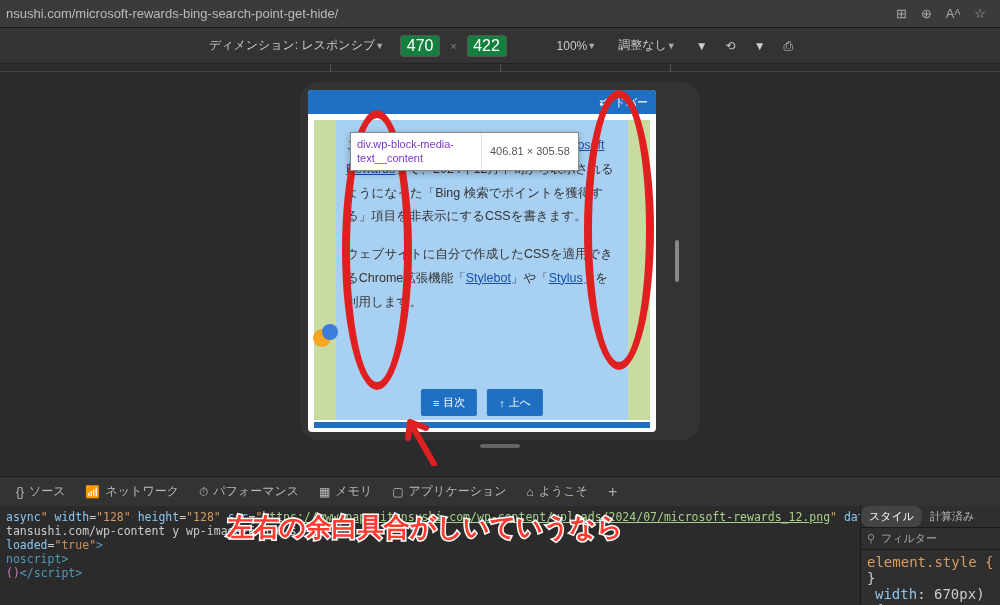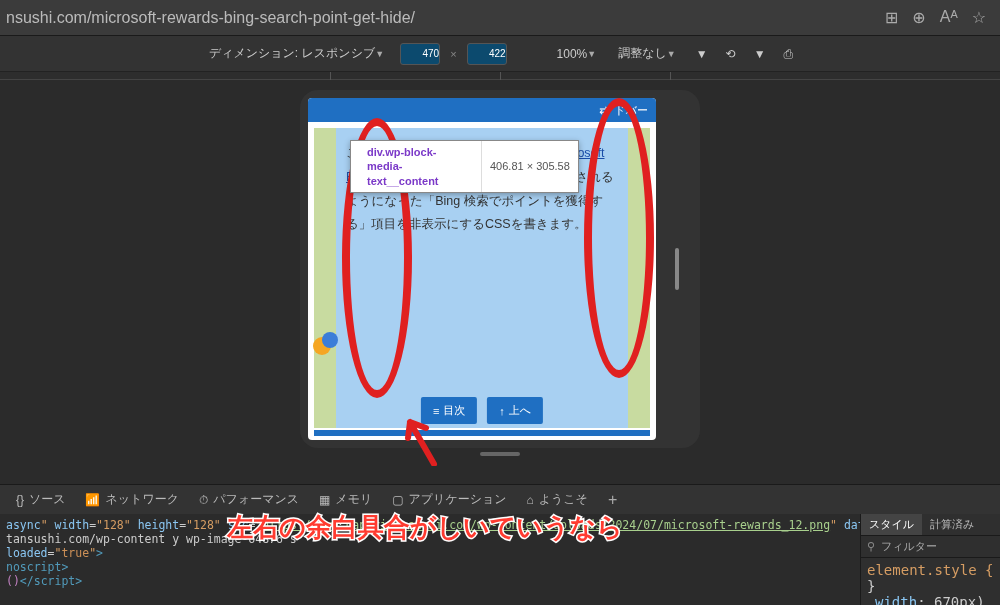--- a/index.html
+++ b/index.html
@@ -6,25 +6,25 @@
 body {
   width: 1000px; height: 605px;
   background: #2b2b2b;
   font-family: "Segoe UI", Meiryo, sans-serif;
   color: #ccc;
   overflow: hidden;
   position: relative;
 }
 
 .url-bar {
-  height: 36px;
+  height: 28px;
   background: #3b3b3b;
   display: flex;
   align-items: center;
-  font-size: 16px;
+  font-size: 13px;
   color: #bbb;
   padding: 0 6px;
   border-bottom: 1px solid #1a1a1a;
 }
 .url-bar .url { flex: 1; overflow: hidden; white-space: nowrap; }
 .url-bar .icons { display: flex; gap: 14px; padding: 0 8px; color: #aaa; }
 .url-bar .icons span { cursor: pointer; }
 
 
 .dev-toolbar {
@@ -33,24 +33,24 @@
   display: flex;
   align-items: center;
   justify-content: center;
   gap: 10px;
   font-size: 12px;
   color: #ccc;
   border-bottom: 1px solid #222;
 }
 .dev-toolbar .dim-input {
   width: 40px; height: 22px;
-  background: #0c4a6e; color: #fff;
+  background: #15803d; color: #fff;
   border: 1px solid #555;
-  text-align: right;
-  font-size: 10px;
+  text-align: center;
+  font-size: 16px;
   border-radius: 3px;
 }
 .dev-toolbar .sel { display:flex; align-items:center; padding:2px 6px; border-radius:3px; cursor:pointer; }
 .dev-toolbar .caret { font-size: 9px; color:#aaa; }
 .dev-toolbar .tool-icon { color:#ccc; padding:2px 4px; cursor:pointer; }
 .dev-toolbar .x { color:#888; font-size:11px; }
 
 
 .canvas {
   height: 412px;
@@ -102,21 +102,21 @@
 .tooltip {
   position: absolute;
   top: 12px; left: 14px;
   background: #fff;
   border:1px solid #888;
   font-size: 11px;
   display:flex;
   box-shadow: 0 2px 6px rgba(0,0,0,.3);
   z-index: 5;
 }
-.tooltip .tt-sel { color:#7b39c8; font-weight:700; padding:4px 16px; max-width:130px; line-height:1.3;}
+.tooltip .tt-sel { color:#7b39c8; font-weight:400; padding:4px 6px; max-width:130px; line-height:1.3;}
 .tooltip .tt-dim { color:#555; padding:4px 8px; border-left:1px solid #ddd; display:flex; align-items:center;}
 
 .red-ellipse { position:absolute; border:8px solid #e02020; border-radius:50%; pointer-events:none; z-index:4;}
 .ell-left { width:70px; height:280px; top:28px; left:42px; }
 .ell-right { width:70px; height:280px; top:8px; right:46px; }
 .red-arrow { position:absolute; left:404px; top:416px; z-index:6; pointer-events:none;}
 .red-arrow svg { display:block; }
 
 .logo-blob {
   position:absolute; left:310px; top:256px;
@@ -149,21 +149,21 @@
 .code-panel .line { white-space:nowrap; color:#ccc;}
 .attr-n { color:#8ac6f2;}
 .attr-v { color:#d69d63;}
 .str { color:#a8d08d; text-decoration:underline;margin-top:8px;}
 .tag { color:#519aba;}
 .fn { color:#c080c0;}
 .bool { color:#cc9057;}
 
 .styles-panel { width:140px; border-left:1px solid #1a1a1a; background:#2f2f2f; display:flex; flex-direction:column;}
 .styles-tabs { display:flex; font-size:11px; border-bottom:1px solid #1a1a1a; height:22px;}
-.styles-tabs div { padding:3px 8px; color:#bbb; cursor:pointer;}
+.styles-tabs div { padding:3px 8px; color:#bbb; cursor:pointer;border-radius:8px;}
 .styles-tabs div.on { background:#444; color:#fff;}
 .filter-row { display:flex; align-items:center; gap:6px; padding:3px 6px; font-size:11px; color:#aaa; border-bottom:1px solid #1a1a1a; height:22px;}
 .filter-row .ficon { color:#888;}
 .styles-content { padding:4px 6px; font-size:14px; color:#ccc; overflow:hidden;}
 .styles-content .sel { color:#d69d63;}
 .styles-content .kw { color:#8ac6f2;}
 .styles-content .media-kw { color:#c080c0;}
 
 .annotation {
   position:absolute;
@@ -235,20 +235,23 @@
       <div class="phone-content">
         <div class="side-pad"></div>
         <div class="text-area">
           <div class="tooltip">
             <div class="tt-sel">div.wp-block-media-text__content</div>
             <div class="tt-dim">406.81 × 305.58</div>
           </div>
           <p>
             <span>この記事では、PCウェブサイト版「</span><a href="#">Microsoft Rewards</a><span>」で、2024年12月中旬から表示されるようになった「Bing 検索でポイントを獲得する」項目を非表示にするCSSを書きます。</span>
           </p>
+          <p style="margin-top:14px">
+            <span>ウェブサイトに自分で作成したCSSを適用できるChrome拡張機能「</span><a href="#">Stylebot</a><span>」や「</span><a href="#">Stylus</a><span>」を利用します。</span>
+          </p>
           <div class="floating-btns">
             <button>
                 <span>≡</span>
                 <span>目次</span>
               </button>
             <button>
                 <span>↑</span>
                 <span>上へ</span>
               </button>
           </div>

